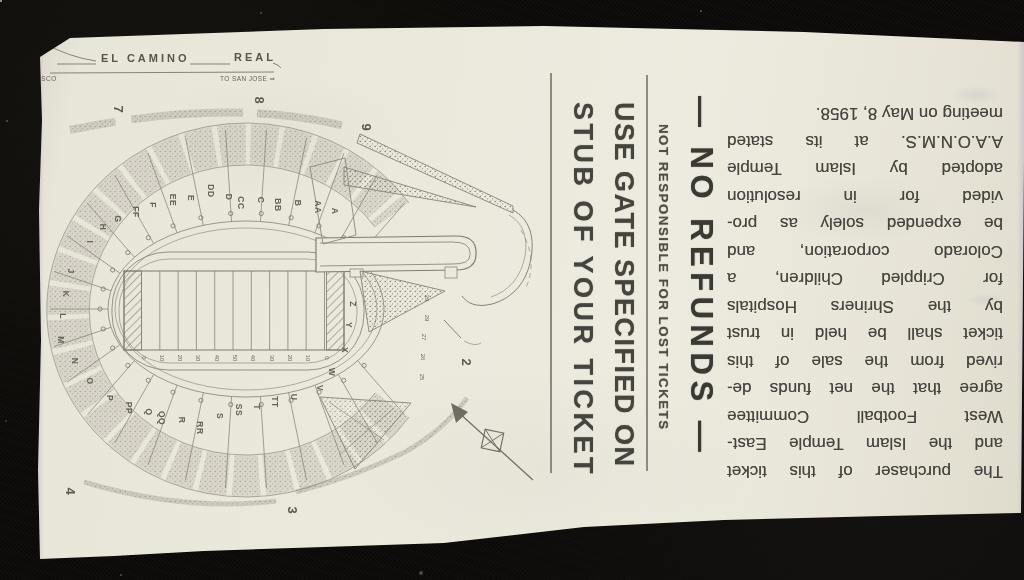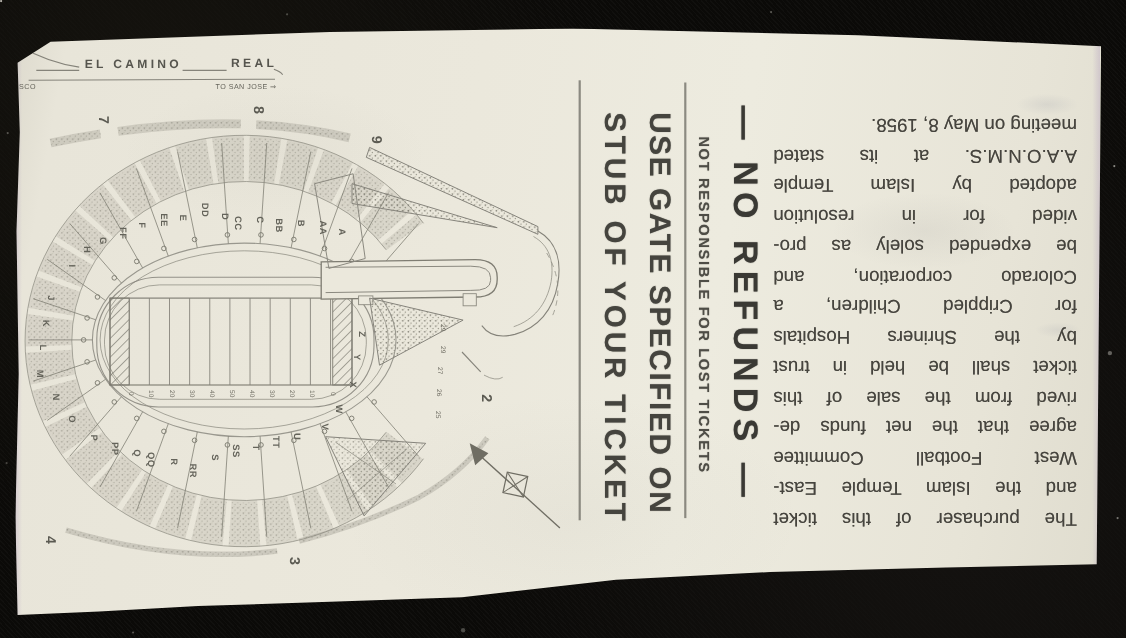--- a/index.html
+++ b/index.html
@@ -15,21 +15,21 @@
           1008px 320px 0 1px rgba(200,198,190,.45), 1015px 470px 0 0 rgba(220,218,210,.5),
           120px 574px 0 0 rgba(200,198,190,.4), 420px 572px 0 1px rgba(190,188,180,.35),
           700px 10px 0 0 rgba(200,198,190,.4), 260px 12px 0 0 rgba(190,188,180,.35),
           6px 120px 0 0 rgba(190,188,180,.4), 5px 420px 0 0 rgba(180,178,170,.35);}
   .ticket{position:absolute;inset:0;
     background:linear-gradient(100deg,#d9d6c9 0%,#e8e5d9 6%,#ecead e 0%,#ebe8dc 40%,#edebdf 62%,#e7e4d7 85%,#dedbcd 100%);
     background:linear-gradient(100deg,#d9d6c9 0%,#e8e5d9 6%,#ebe8dc 40%,#edebdf 62%,#e7e4d7 85%,#dedbcd 100%);
     clip-path:polygon(46px 38px,300px 29px,520px 26px,780px 32px,1001px 42px,
       999px 280px,997px 513px,860px 516px,700px 520px,560px 527px,420px 543px,
       300px 547px,180px 551px,90px 556px,16px 559px,14px 470px,17px 340px,
-      15px 210px,18px 120px,16px 57px);}
+      15px 210px,18px 120px,16px 57px);margin-left:24px;}
   .ticket::before{content:"";position:absolute;inset:0;
     background:
       radial-gradient(ellipse 120px 50px at 840px 210px, rgba(90,88,95,.07), transparent 70%),
       radial-gradient(ellipse 200px 90px at 250px 140px, rgba(120,118,110,.05), transparent 70%),
       radial-gradient(ellipse 300px 160px at 520px 470px, rgba(120,118,110,.05), transparent 70%),
       radial-gradient(ellipse 40px 14px at 952px 95px, rgba(110,115,140,.12), transparent 70%),
       radial-gradient(ellipse 30px 10px at 962px 300px, rgba(110,115,140,.10), transparent 70%);}
   .edge-left{position:absolute;left:13px;top:28px;width:7px;height:532px;
     background:linear-gradient(to right, rgba(130,95,170,.22), rgba(130,95,170,0));}
   .edge-right{position:absolute;left:993px;top:40px;width:7px;height:475px;

